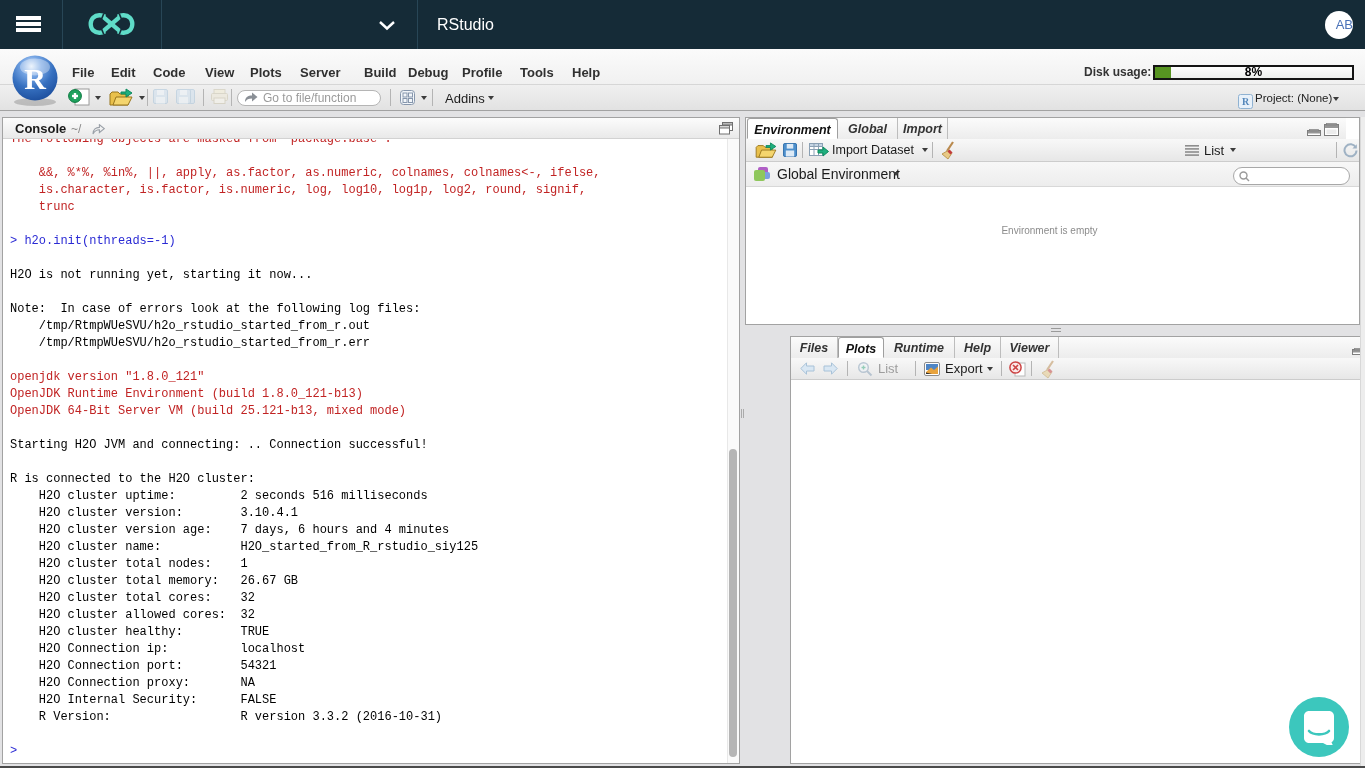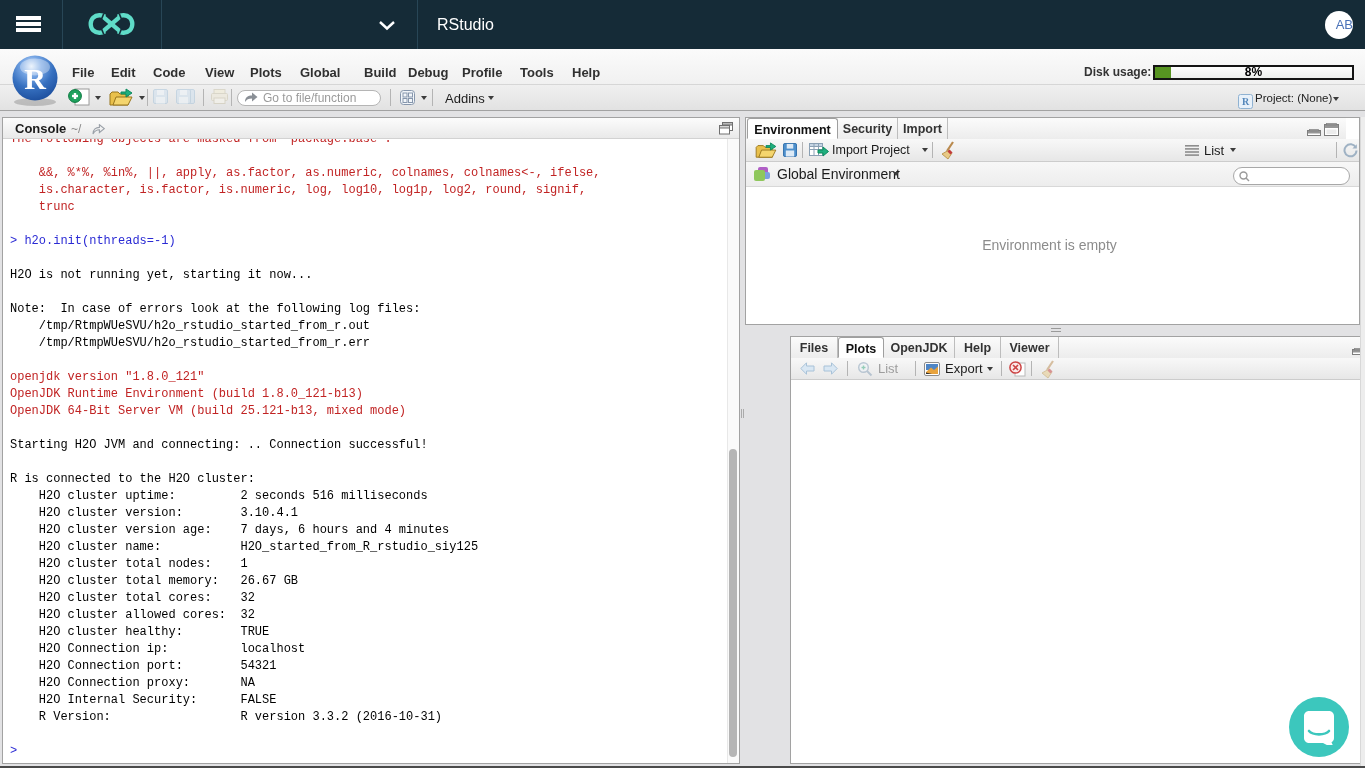--- a/index.html
+++ b/index.html
@@ -16,21 +16,21 @@
 #chrome { position:absolute; left:0; top:49px; width:1365px; height:62px; background:linear-gradient(#fbfbfb,#f1f1f1 55%,#e2e2e2); border-bottom:1px solid #a2a2a2; }
 #chrome .menurow { position:absolute; left:0; top:0; width:1365px; height:35px; }
 #chrome .menu { position:absolute; top:5px; height:35px; line-height:37px; font-size:13px; font-weight:bold; color:#303030; }
 #chrome .toolrow { position:absolute; left:0; top:35px; width:1365px; height:27px; border-top:1px solid #d6d6d6;padding-left:45px; }
 .tsep { position:absolute; top:4px; width:1px; height:17px; background:#b4b4b4; }
 .caret { display:inline-block; width:0; height:0; border-left:3.5px solid transparent; border-right:3.5px solid transparent; border-top:4.5px solid #3c3c3c; }
 #gotobox { position:absolute; left:237px; top:5px; width:144px; height:16px; background:#fff; border:1px solid #b5b5b5; border-radius:8px; font-size:12px; color:#9b9b9b; line-height:14px; padding-left:25px; }
 
 
 .panel { position:absolute; background:#fff; border:1px solid #a2a2a2; }
-.tabbar { position:absolute; left:0; top:0; right:13px; height:37px; background:linear-gradient(#fbfbfb,#e2e2e2); border-bottom:1px solid #a8a8a8; }
+.tabbar { position:absolute; left:0; top:0; right:13px; height:37px; background:linear-gradient(#fbfbfb,#e2e2e2); border-bottom:1px solid #a8a8a8;font-style:italic; }
 .tab { position:absolute; top:0; height:21px; text-align:center; font-size:12.5px; font-weight:bold; color:#333; line-height:22px; border-right:1px solid #bdbdbd; }
 .tab.active { background:#fff; border:1px solid #9f9f9f; border-bottom:1px solid #fff; border-radius:3px 3px 0 0; color:#111; }
 .toolbar2 { position:absolute; left:0; right:0; background:linear-gradient(#f8f8f8,#e7e7e7); border-bottom:1px solid #cccccc; }
 .minmax { position:absolute; top:5px; }
 
 
 #consoletext { font-family:"Liberation Mono", monospace; font-size:12px; line-height:17px; white-space:pre; color:#000; }
 #consoletext .r { color:#c12323; }
 #consoletext .b { color:#2a2ad4; }
 
@@ -72,21 +72,21 @@
     <div class="abs" style="left:1325px;top:11px;width:28px;height:28px;border-radius:50%;background:#fff;text-align:right;line-height:28px;font-size:13px;color:#4a72b8;">AB</div>
   </div>
 
   <div id="chrome">
     <div class="menurow">
       <div class="menu" style="left:72px">File</div>
       <div class="menu" style="left:111px">Edit</div>
       <div class="menu" style="left:153px">Code</div>
       <div class="menu" style="left:205px">View</div>
       <div class="menu" style="left:250px">Plots</div>
-      <div class="menu" style="left:300px">Global</div>
+      <div class="menu" style="left:300px">Server</div>
       <div class="menu" style="left:364px">Build</div>
       <div class="menu" style="left:408px">Debug</div>
       <div class="menu" style="left:462px">Profile</div>
       <div class="menu" style="left:520px">Tools</div>
       <div class="menu" style="left:572px">Help</div>
 
       <div class="abs" style="left:1084px;top:5px;height:35px;line-height:37px;font-size:12px;font-weight:bold;color:#333">Disk usage:</div>
       <div class="abs" style="left:1153px;top:16px;width:201px;height:15px;border:2px solid #141414;background:linear-gradient(#fdfdfd,#edefed);">
         <div class="abs" style="left:0;top:0;width:16px;height:11px;background:#579421;"></div>
         <div class="abs" style="left:0;top:0;width:197px;text-align:center;font-size:12px;font-weight:bold;color:#000;line-height:11px;">8%</div>
@@ -191,21 +191,21 @@
       <div id="consoletext" style="position:absolute;left:7px;top:-8px;"><div class="r">The following objects are masked from 'package:base':</div><div>&nbsp;</div><div class="r">    &amp;&amp;, %*%, %in%, ||, apply, as.factor, as.numeric, colnames, colnames&lt;-, ifelse,</div><div class="r">    is.character, is.factor, is.numeric, log, log10, log1p, log2, round, signif,</div><div class="r">    trunc</div><div>&nbsp;</div><div class="b">&gt; h2o.init(nthreads=-1)</div><div>&nbsp;</div><div>H2O is not running yet, starting it now...</div><div>&nbsp;</div><div>Note:  In case of errors look at the following log files:</div><div>    /tmp/RtmpWUeSVU/h2o_rstudio_started_from_r.out</div><div>    /tmp/RtmpWUeSVU/h2o_rstudio_started_from_r.err</div><div>&nbsp;</div><div class="r">openjdk version "1.8.0_121"</div><div class="r">OpenJDK Runtime Environment (build 1.8.0_121-b13)</div><div class="r">OpenJDK 64-Bit Server VM (build 25.121-b13, mixed mode)</div><div>&nbsp;</div><div>Starting H2O JVM and connecting: .. Connection successful!</div><div>&nbsp;</div><div>R is connected to the H2O cluster:</div><div>    H2O cluster uptime:         2 seconds 516 milliseconds</div><div>    H2O cluster version:        3.10.4.1</div><div>    H2O cluster version age:    7 days, 6 hours and 4 minutes</div><div>    H2O cluster name:           H2O_started_from_R_rstudio_siy125</div><div>    H2O cluster total nodes:    1</div><div>    H2O cluster total memory:   26.67 GB</div><div>    H2O cluster total cores:    32</div><div>    H2O cluster allowed cores:  32</div><div>    H2O cluster healthy:        TRUE</div><div>    H2O Connection ip:          localhost</div><div>    H2O Connection port:        54321</div><div>    H2O Connection proxy:       NA</div><div>    H2O Internal Security:      FALSE</div><div>    R Version:                  R version 3.3.2 (2016-10-31)</div><div>&nbsp;</div><div class="b">&gt;</div></div>
     </div>
 
     <div class="sbtrack" style="right:0;top:21px;width:12px;bottom:0;"></div>
     <div class="sbthumb" style="right:2px;top:331px;width:8px;height:308px;"></div>
   </div>
 
   <div class="panel" id="envpanel" style="left:745px;top:117px;width:615px;height:208px;">
     <div class="tabbar">
       <div class="tab active" style="left:1px;width:91px;">Environment</div>
-      <div class="tab" style="left:92px;width:60px;">Security</div>
+      <div class="tab" style="left:92px;width:60px;">Global</div>
       <div class="tab" style="left:152px;width:50px;">Import</div>
       <svg class="minmax" style="right:25px;top:11px" width="14" height="7" viewBox="0 0 14 7">
         <rect x="0.5" y="1.5" width="13" height="5" fill="#fff" stroke="#7e7e7e"></rect>
         <rect x="1" y="2" width="12" height="2.5" fill="#969696"></rect>
         <rect x="2.5" y="0.5" width="9" height="1.5" fill="#969696" stroke="#7e7e7e" stroke-width="0.6"></rect>
       </svg>
       <svg class="minmax" style="right:7px;top:5px" width="15" height="13" viewBox="0 0 15 13">
         <rect x="0.5" y="1.5" width="14" height="11" fill="#fff" stroke="#7e7e7e"></rect>
         <rect x="1" y="2" width="13" height="3" fill="#969696"></rect>
         <rect x="2.5" y="0.5" width="10" height="1.5" fill="#969696" stroke="#7e7e7e" stroke-width="0.6"></rect>
@@ -225,21 +225,21 @@
       </svg>
       <div class="tsep" style="left:56px;top:3px;height:16px"></div>
       <svg class="abs" style="left:63px;top:4px" width="20" height="15" viewBox="0 0 20 15">
         <rect x="0.5" y="0.5" width="13" height="12" fill="#fff" stroke="#8aa0b4"></rect>
         <rect x="0.5" y="0.5" width="13" height="3" fill="#c7d6e4" stroke="#8aa0b4"></rect>
         <line x1="5" y1="1" x2="5" y2="12" stroke="#8aa0b4"></line>
         <line x1="9.5" y1="1" x2="9.5" y2="12" stroke="#8aa0b4"></line>
         <line x1="1" y1="6.5" x2="13" y2="6.5" stroke="#8aa0b4"></line>
         <path d="M9 7 L14 7 L14 4 L19.5 8.5 L14 13 L14 10 L9 10 Z" fill="#1fae7e" stroke="#0c8a5d"></path>
       </svg>
-      <div class="abs" style="left:86px;top:0;height:23px;line-height:23px;font-size:12.5px;color:#1c1c1c">Import Project</div>
+      <div class="abs" style="left:86px;top:0;height:23px;line-height:23px;font-size:12.5px;color:#1c1c1c">Import Dataset</div>
       <span class="caret abs" style="left:176px;top:9px"></span>
       <div class="tsep" style="left:186px;top:3px;height:16px"></div>
       <svg class="abs" style="left:193px;top:2px" width="17" height="19" viewBox="0 0 17 19">
         <path d="M14 1 L8 10" stroke="#b98a4e" stroke-width="2.2"></path>
         <path d="M10 9 L13 12 L9 18 L3 13 Z" fill="#e8c985" stroke="#bd9a55"></path>
         <path d="M9.5 9.5 L12.5 12.5" stroke="#c23b3b" stroke-width="3"></path>
       </svg>
 
       <svg class="abs" style="left:439px;top:6px" width="14" height="11" viewBox="0 0 14 11">
         <rect y="0" width="14" height="1.6" fill="#8d8d8d"></rect>
@@ -264,34 +264,34 @@
       <div class="abs" style="left:31px;top:0;height:25px;line-height:25px;font-size:14px;color:#1c1c1c">Global Environment</div>
       <span class="caret abs" style="left:147px;top:10px"></span>
 
       <div class="abs" style="left:487px;top:5px;width:117px;height:18px;background:#fff;border:1px solid #a8a8a8;border-radius:10px;"></div>
       <svg class="abs" style="left:493px;top:9px" width="11" height="11" viewBox="0 0 11 11">
         <circle cx="4.5" cy="4.5" r="3.5" fill="none" stroke="#9a9a9a" stroke-width="1.4"></circle>
         <line x1="7" y1="7" x2="10" y2="10" stroke="#9a9a9a" stroke-width="1.4"></line>
       </svg>
     </div>
     <div class="abs" style="left:0;top:69px;right:0;bottom:0;background:#fff;">
-      <div style="position:absolute;left:0;right:6px;top:38px;text-align:center;font-size:14px;color:#8c8c8c;margin-top:12px;">Environment is empty</div>
+      <div style="position:absolute;left:0;right:6px;top:38px;text-align:center;font-size:10px;color:#8c8c8c;">Environment is empty</div>
     </div>
   </div>
 
   <div class="abs" style="left:1051px;top:328px;width:10px;height:1px;background:#9a9a9a"></div>
   <div class="abs" style="left:1051px;top:331px;width:10px;height:1px;background:#9a9a9a"></div>
   <div class="abs" style="left:741px;top:409px;width:1px;height:9px;background:#aaa"></div>
   <div class="abs" style="left:743px;top:409px;width:1px;height:9px;background:#aaa"></div>
 
   <div class="panel" id="filespanel" style="left:745px;top:336px;width:615px;height:428px;margin-left:45px;">
     <div class="tabbar">
       <div class="tab" style="left:0px;width:47px;">Files</div>
       <div class="tab active" style="left:47px;width:46px;">Plots</div>
-      <div class="tab" style="left:93px;width:71px;">OpenJDK</div>
+      <div class="tab" style="left:93px;width:71px;">Runtime</div>
       <div class="tab" style="left:164px;width:46px;">Help</div>
       <div class="tab" style="left:210px;width:58px;">Viewer</div>
       <svg class="minmax" style="right:25px;top:11px" width="14" height="7" viewBox="0 0 14 7">
         <rect x="0.5" y="1.5" width="13" height="5" fill="#fff" stroke="#7e7e7e"></rect>
         <rect x="1" y="2" width="12" height="2.5" fill="#969696"></rect>
         <rect x="2.5" y="0.5" width="9" height="1.5" fill="#969696" stroke="#7e7e7e" stroke-width="0.6"></rect>
       </svg>
       <svg class="minmax" style="right:7px;top:5px" width="15" height="13" viewBox="0 0 15 13">
         <rect x="0.5" y="1.5" width="14" height="11" fill="#fff" stroke="#7e7e7e"></rect>
         <rect x="1" y="2" width="13" height="3" fill="#969696"></rect>

